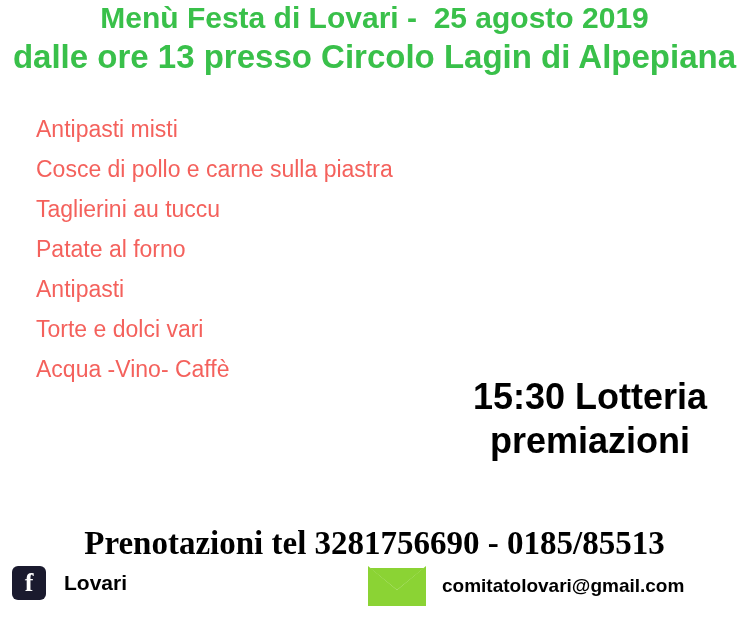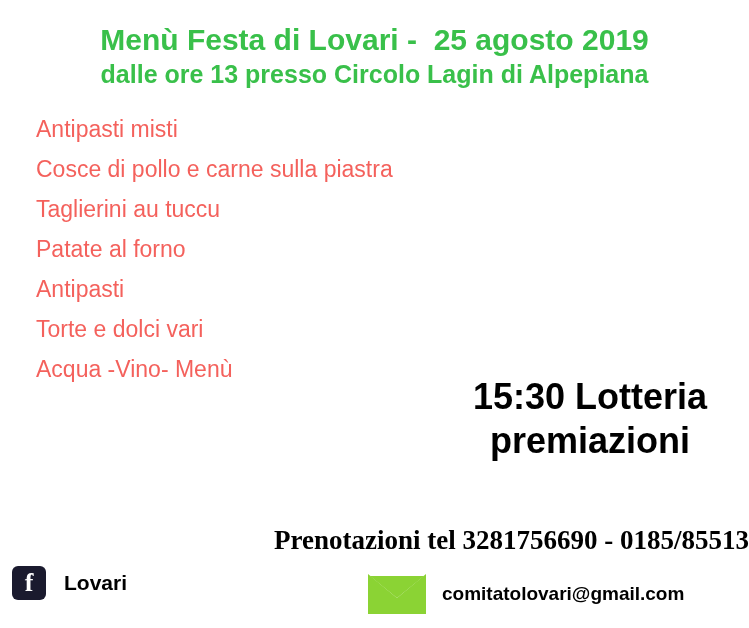--- a/index.html
+++ b/index.html
@@ -16,34 +16,33 @@
   }
   .poster {
     position: relative;
     width: 749px;
     height: 628px;
     box-sizing: border-box;
   }
 
   
   .header {
-    padding-top: 22px;
     text-align: center;
   }
   .header-line1 {
     color: #39c04a;
     font-size: 30px;
     font-weight: bold;
     letter-spacing: 0px;
     line-height: 1.18;
     white-space: pre;
   }
   .header-line2 {
     color: #39c04a;
-    font-size: 25px;
+    font-size: 33px;
     font-weight: bold;
     line-height: 1.2;
     margin-top: 2px;
     white-space: pre;
   }
 
   
   .menu-list {
     position: absolute;
     top: 118px;
@@ -74,24 +73,24 @@
   .side-note div {
     white-space: pre;
   }
 
   
   .booking {
     position: absolute;
     left: 0;
     right: 0;
     top: 525px;
-    text-align: right;
+    text-align: center;
     color: #000000;
     font-family: "Liberation Serif", serif;
-    font-size: 27px;
+    font-size: 33px;
     font-weight: bold;
     white-space: pre;
   }
 
   
   .footer {
     position: absolute;
     left: 0;
     right: 0;
     bottom: 14px;
@@ -120,21 +119,21 @@
   .fb-label {
     margin-left: 18px;
     color: #000000;
     font-size: 21px;
     font-weight: bold;
     white-space: pre;
   }
   .mail-block {
     position: absolute;
     left: 368px;
-    top: 8px;
+    top: 0;
     display: flex;
     align-items: center;
   }
   .mail-icon {
     width: 58px;
     height: 40px;
     background: #8bd334;
     position: relative;
     display: inline-block;
   }
@@ -174,21 +173,21 @@
     <div class="header-line2">dalle ore 13 presso Circolo Lagin di Alpepiana</div>
   </div>
 
   <div class="menu-list">
     <div class="menu-item">Antipasti misti</div>
     <div class="menu-item">Cosce di pollo e carne sulla piastra</div>
     <div class="menu-item">Taglierini au tuccu</div>
     <div class="menu-item">Patate al forno</div>
     <div class="menu-item">Antipasti</div>
     <div class="menu-item">Torte e dolci vari</div>
-    <div class="menu-item">Acqua -Vino- Menù</div>
+    <div class="menu-item">Acqua -Vino- Caffè</div>
   </div>
 
   <div class="side-note">
     <div>15:30 Lotteria</div>
     <div>premiazioni</div>
   </div>
 
   <div class="booking">Prenotazioni tel 3281756690 - 0185/85513</div>
 
   <div class="footer">

